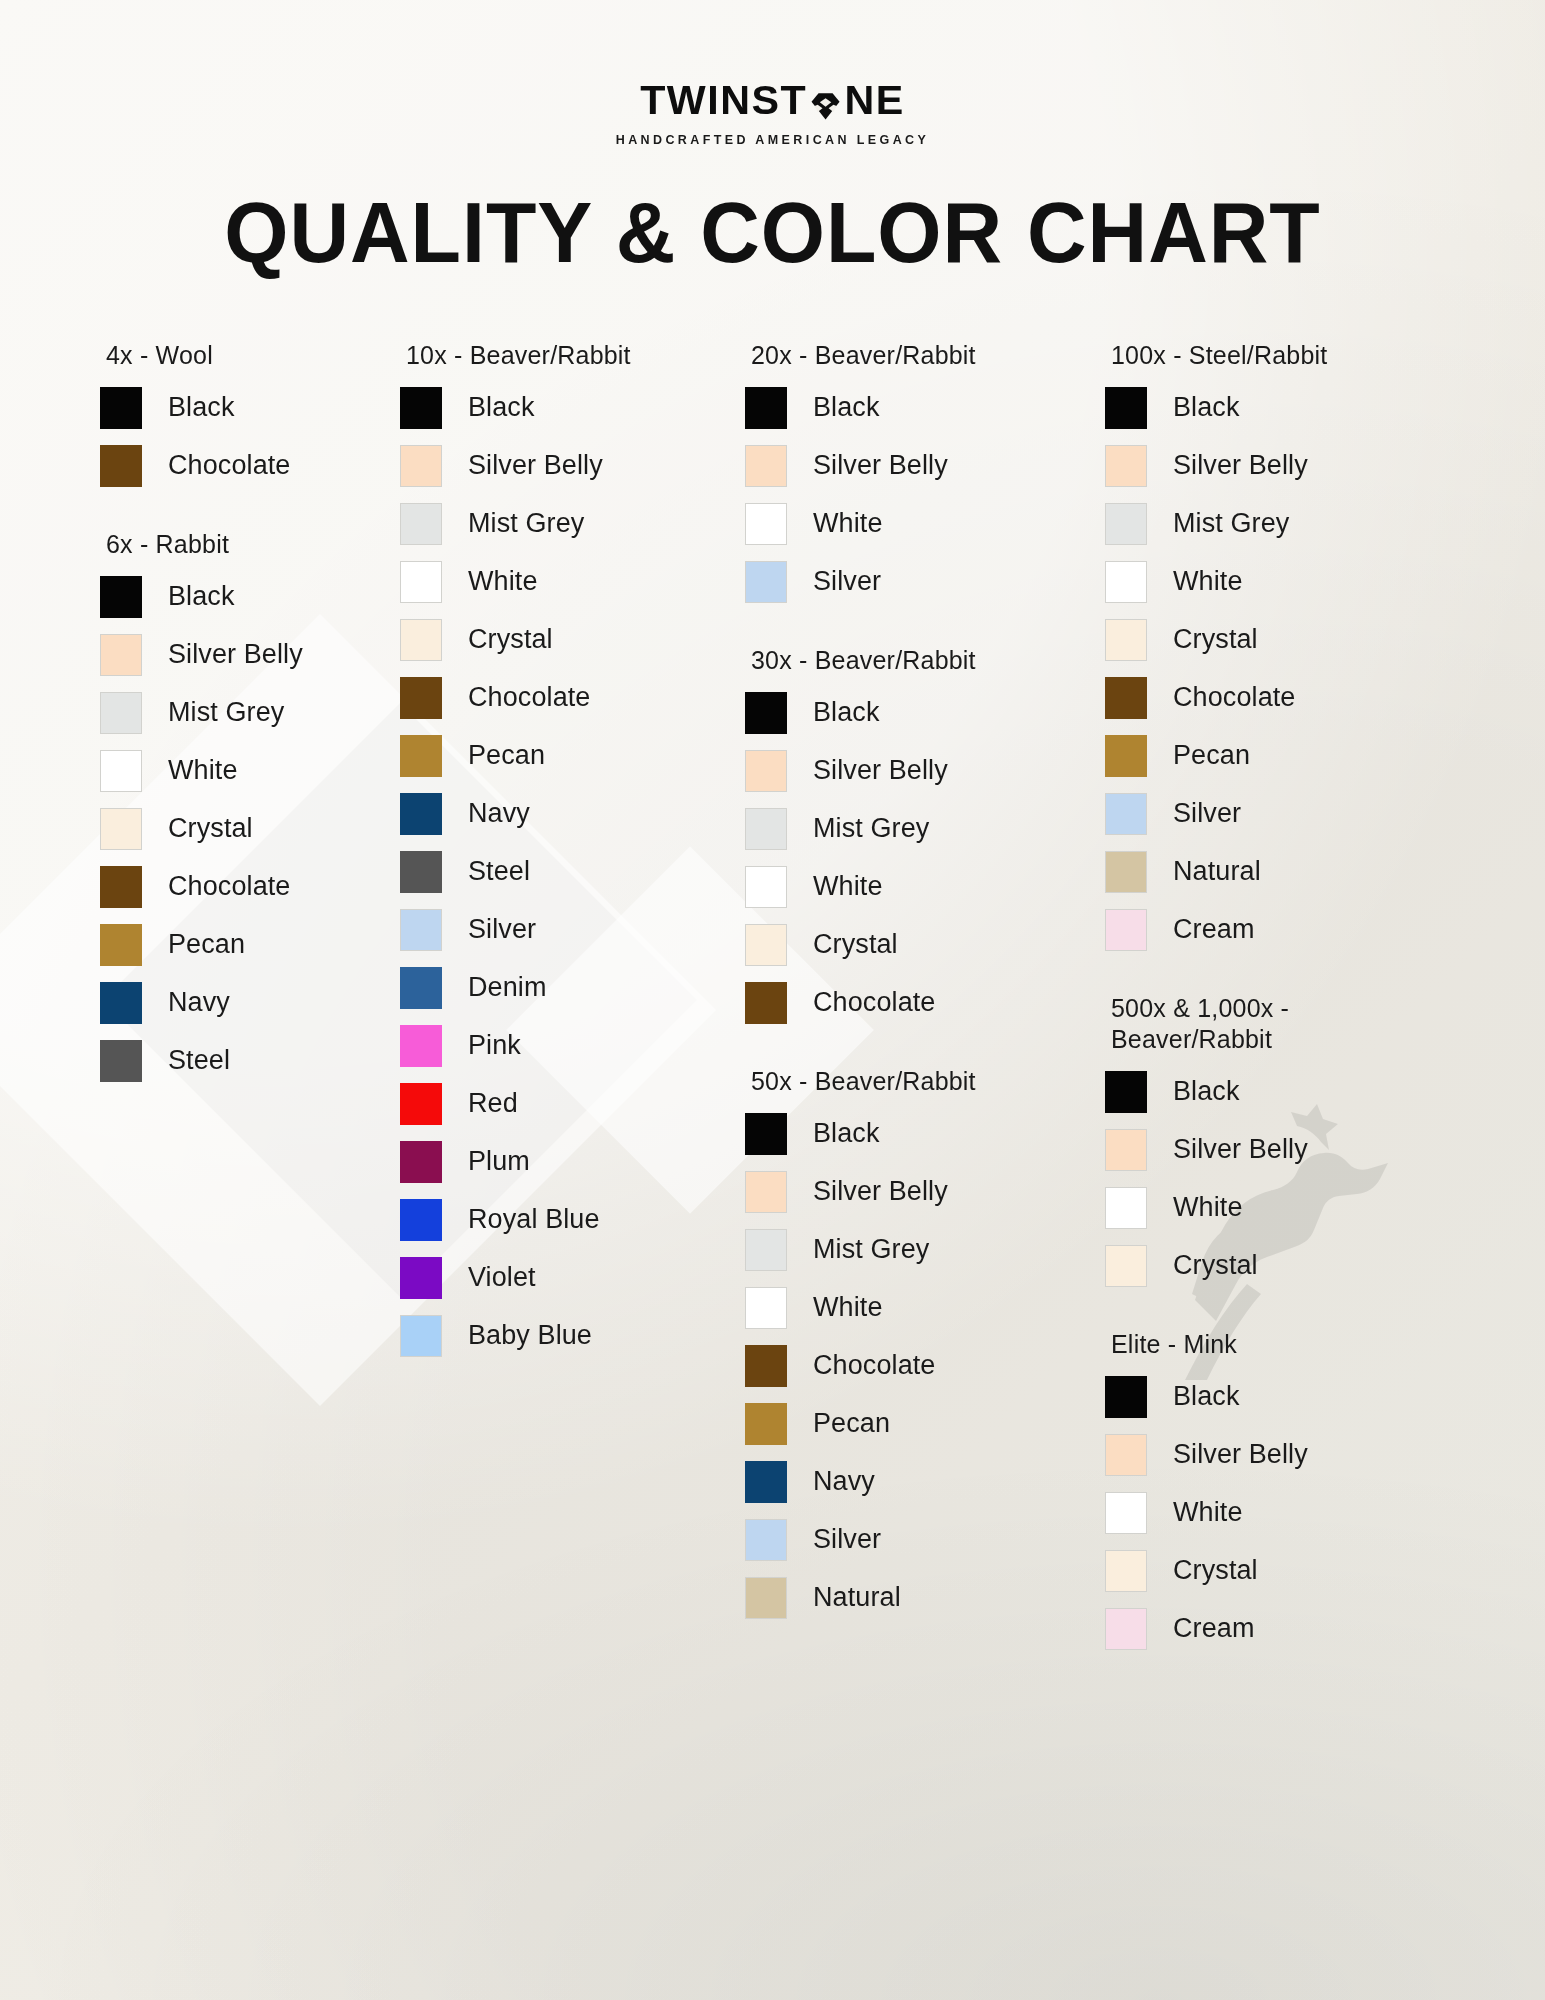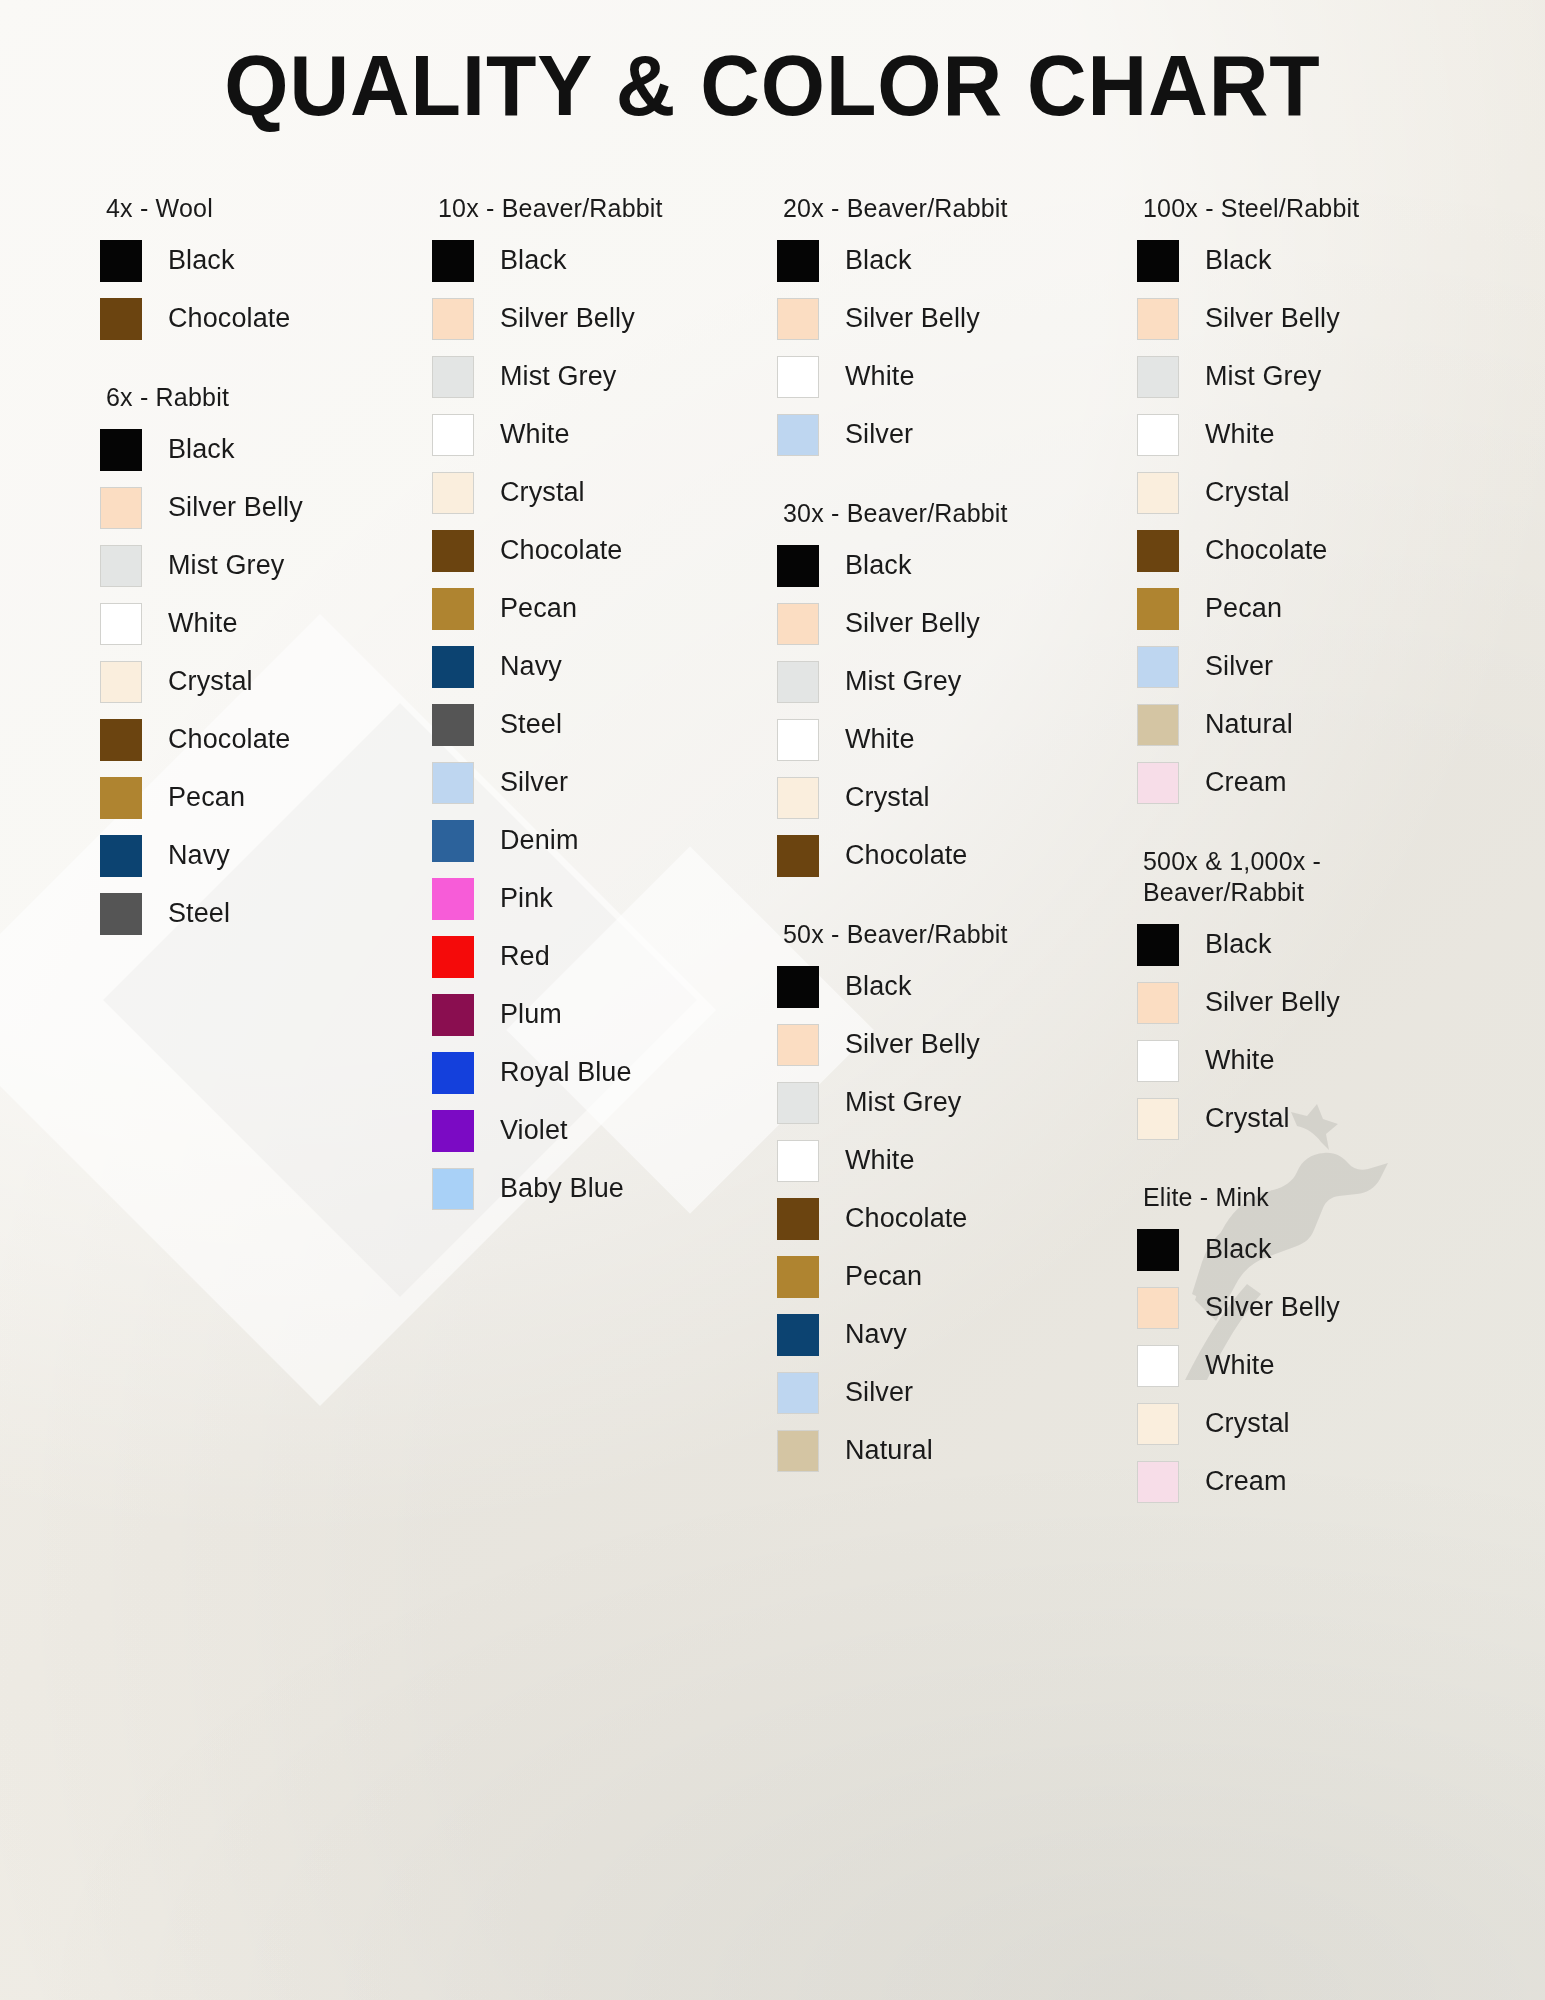--- a/index.html
+++ b/index.html
@@ -76,21 +76,21 @@
   
   .columns{
     position:relative;
     margin-top:46px;
     padding:0 47px 0 100px;
     display:flex;
     align-items:flex-start;
   }
   .col{position:relative;}
   .col-1{width:300px;}
-  .col-2{width:345px;margin-left:32px;}
+  .col-2{width:345px;}
   .col-3{width:360px;}
   .col-4{width:330px;}
 
   .group{margin-bottom:40px;}
   .group-title{
     font-size:25px;
     font-weight:400;
     color:#1a1a1a;
     margin:0 0 14px 6px;
     line-height:1.24;
@@ -130,20 +130,35 @@
     <path fill="#2a2a2a" d="M70 250c10-30 18-55 30-75 10-17 26-30 48-35 12-3 20-9 24-18 5-12 14-18 27-19 10-1 18 3 24 10 5 6 12 8 20 6l20-6-8 16c-5 9-13 14-23 15l-18 2c-8 1-13 5-16 12l-9 22c-3 8-9 13-17 16l-30 11c-14 5-24 14-31 27l-20 37-21-21z"></path>
     <path fill="#2a2a2a" d="M196 92c-6-8-14-14-24-16l-6-14 16 4 10-12 6 15 15 5-12 10 3 16-8-8z"></path>
     <path fill="#2a2a2a" d="M116 188c-14 8-24 20-29 36l-8 26-12-6 10-32c7-21 21-35 39-42l12 5-12 13z"></path>
     <path fill="#2a2a2a" d="M60 330c20-40 40-72 62-96l14 10c-20 23-38 53-56 90l-20-4z"></path>
   </svg>
   <div class="smudge"></div>
 </div>
 
 <div class="content">
 
+  <div class="brand">
+    <div class="brand-word">
+      <span>TWINST</span>
+      <span class="gem">
+        <svg viewBox="0 0 40 40" width="34" height="34">
+          <path fill="#0d0d0d" d="M4 15 L12 5 L28 5 L36 15 L20 36 Z"></path>
+          <path fill="#f2f0ea" d="M20 11 L26.5 15.5 L20 21 L13.5 15.5 Z"></path>
+          <path fill="#f2f0ea" d="M11 18.5 L16.5 22.5 L11 27 L7.5 20 Z"></path>
+          <path fill="#f2f0ea" d="M29 18.5 L32.5 20 L29 27 L23.5 22.5 Z"></path>
+        </svg>
+      </span>
+      <span>NE</span>
+    </div>
+    <div class="brand-tag">HANDCRAFTED AMERICAN LEGACY</div>
+  </div>
 
   <h1 class="page-title">QUALITY &amp; COLOR CHART</h1>
 
   <div class="columns" id="columns">
       <div class="col col-1">
         <div class="group">
           <div class="group-title">4x - Wool</div>
           <div class="swatch-row">
             <span class="swatch" style="background: rgb(5, 5, 5);"></span>
             <span class="swatch-label">Black</span>

